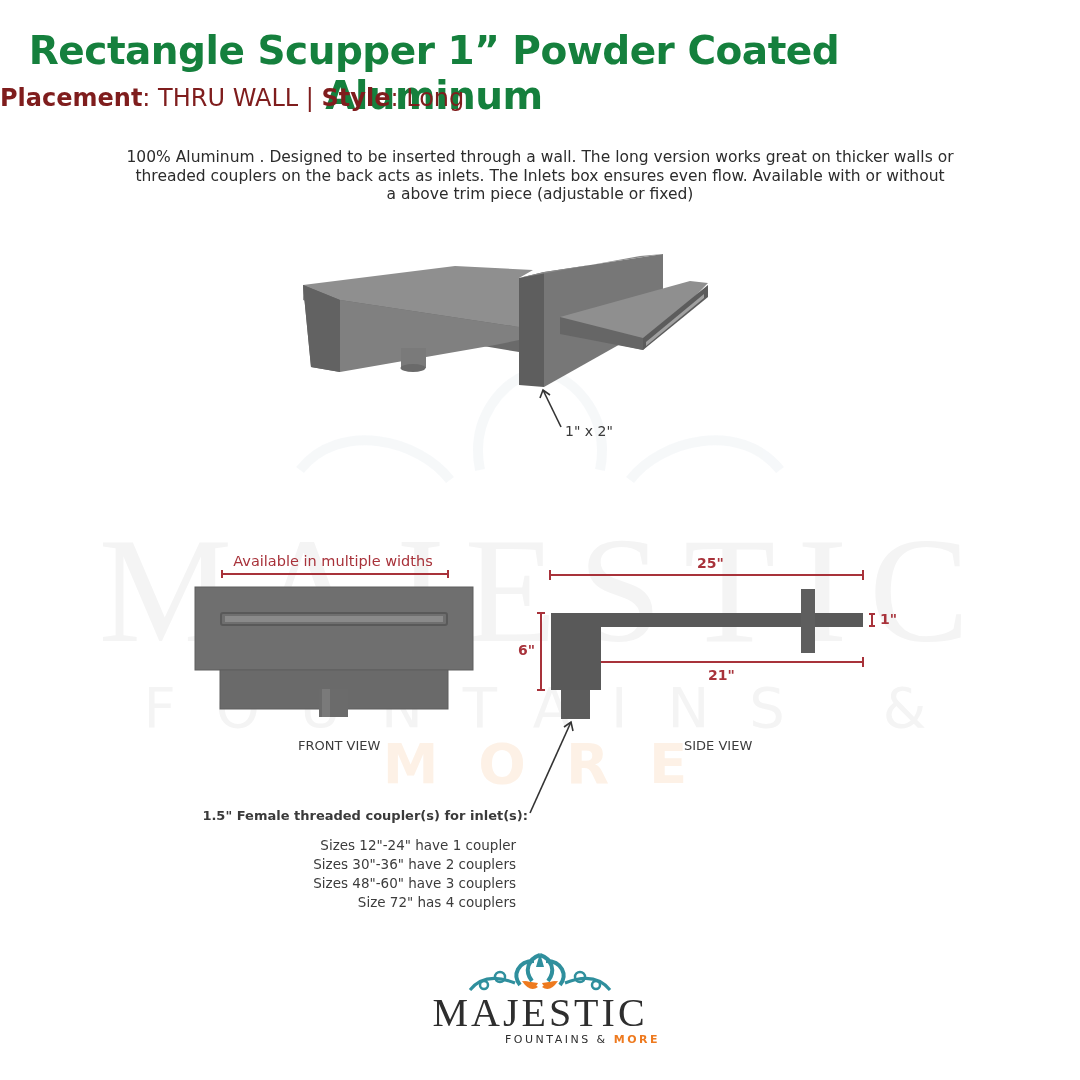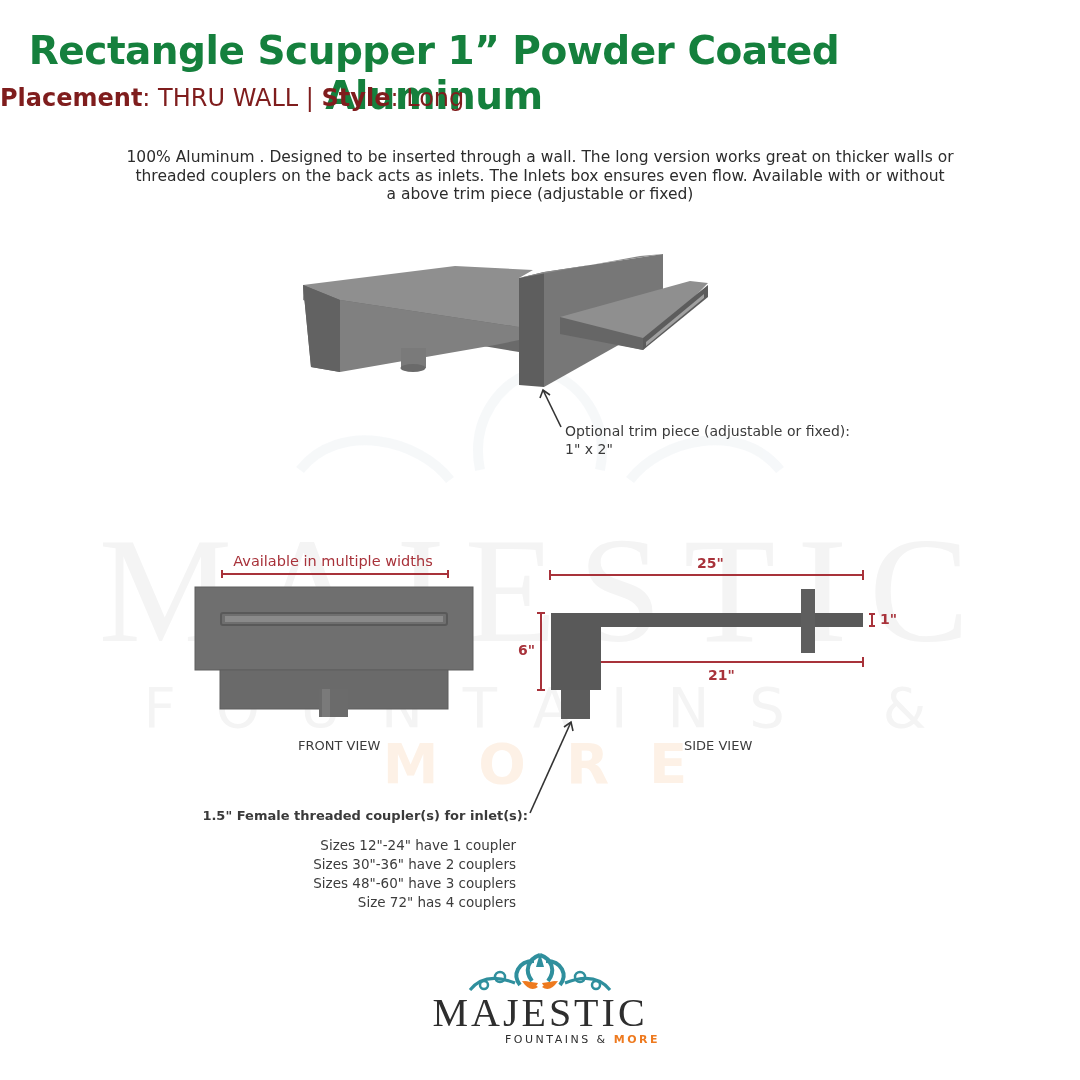--- a/index.html
+++ b/index.html
@@ -149,21 +149,20 @@
     <path d="M50 45 C 62 30, 80 32, 95 38" stroke="#2f8f9d" stroke-width="3" fill="none"></path>
     <circle cx="80" cy="32" r="5" stroke="#2f8f9d" stroke-width="2.5" fill="none"></circle>
     <circle cx="64" cy="40" r="4" stroke="#2f8f9d" stroke-width="2.5" fill="none"></circle>
     <path d="M190 45 C 178 30, 160 32, 145 38" stroke="#2f8f9d" stroke-width="3" fill="none"></path>
     <circle cx="160" cy="32" r="5" stroke="#2f8f9d" stroke-width="2.5" fill="none"></circle>
     <circle cx="176" cy="40" r="4" stroke="#2f8f9d" stroke-width="2.5" fill="none"></circle>
   </g>
 </svg>
 
 <div class="callout trim-note">
-  <div>Optional trim piece (adjustable or fixed):</div>
   <div>1" x 2"</div>
 </div>
 
 <div class="dim-label-widths">Available in multiple widths</div>
 <div class="view-label" style="left:266px; top:738px;">FRONT VIEW</div>
 
 <div class="dim" style="left:697px; top:555px;">25"</div>
 <div class="dim" style="left:708px; top:667px;">21"</div>
 <div class="dim" style="left:518px; top:642px;">6"</div>
 <div class="dim" style="left:880px; top:611px;">1"</div>

